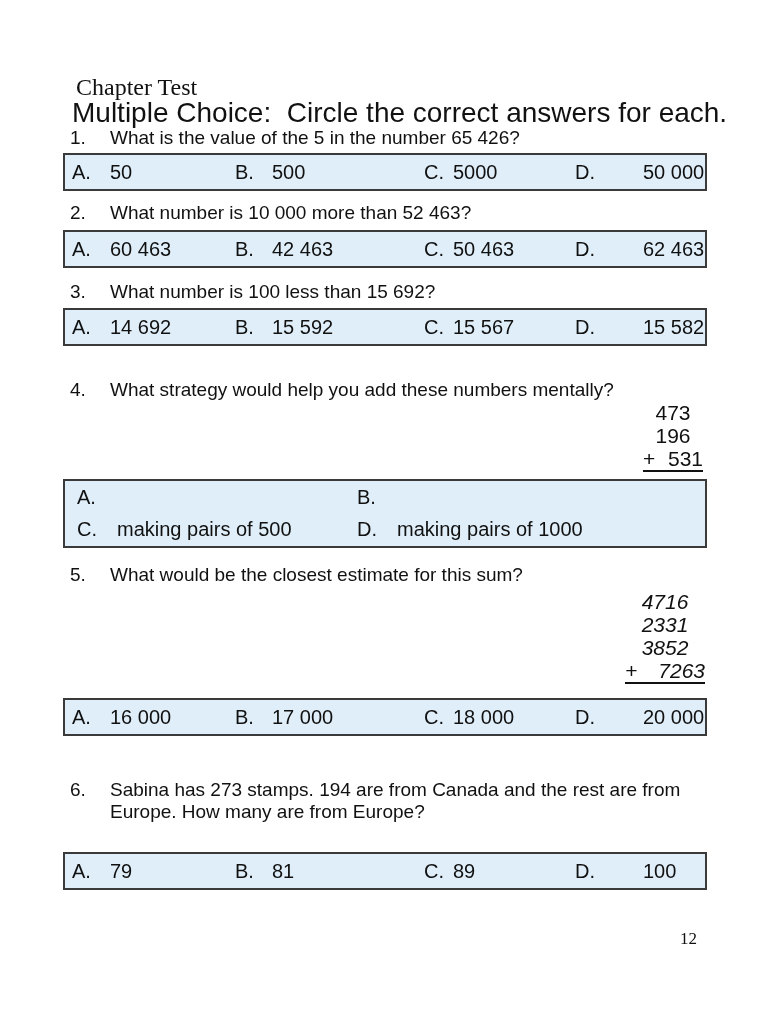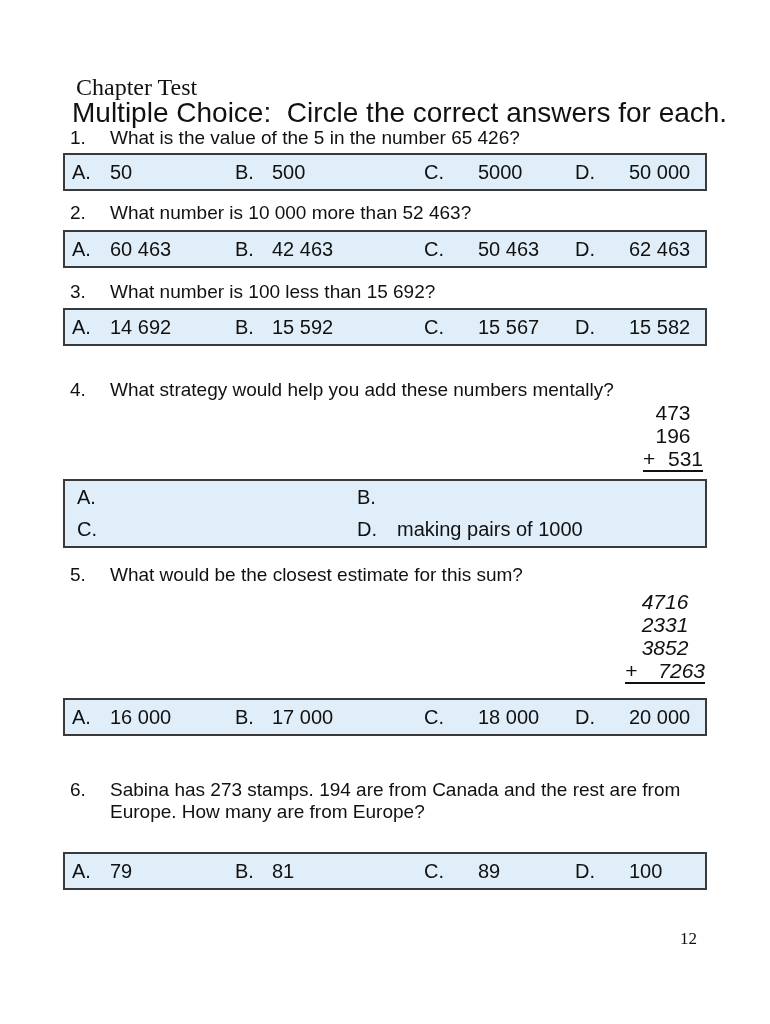--- a/index.html
+++ b/index.html
@@ -34,22 +34,22 @@
   .abox{
     position:absolute;left:63px;width:644px;box-sizing:border-box;
     background:#dfeef9;
     border:2px solid #3a3a3a;
     font-size:20px;
   }
   .abox.single{height:38px;line-height:34px;}
   .opt{position:absolute;top:0;white-space:nowrap;}
   .cA-l{left:7px}  .cA-v{left:45px}
   .cB-l{left:170px}.cB-v{left:207px}
-  .cC-l{left:359px}.cC-v{left:413px}
-  .cD-l{left:510px}.cD-v{left:564px}
+  .cC-l{left:359px}.cC-v{left:388px}
+  .cD-l{left:510px}.cD-v{left:578px}
 
   .abox.grid2{height:69px;}
   .grid-row{position:relative;height:32px;line-height:32px;}
   .g1-l{left:12px}.g1-v{left:52px}
   .g2-l{left:292px}.g2-v{left:332px}
 
   .addition{
     position:absolute;
     font-size:21px;line-height:23px;
     text-align:right;
@@ -134,20 +134,21 @@
       <span>531</span>
     </div>
   </div>
   <div class="abox grid2" style="top:479px">
     <div class="grid-row">
       <span class="opt g1-l">A.</span>
       <span class="opt g2-l">B.</span>
     </div>
     <div class="grid-row">
       <span class="opt g1-l">C.</span>
+      <span class="opt g1-v">making pairs of 500</span>
       <span class="opt g2-l">D.</span>
       <span class="opt g2-v">making pairs of 1000</span>
     </div>
   </div>
 
   <div class="q" style="top:564px">
     <span class="qnum">5.</span>
     <span class="qtext">What would be the closest estimate for this sum?</span>
   </div>
   <div class="addition add5">

